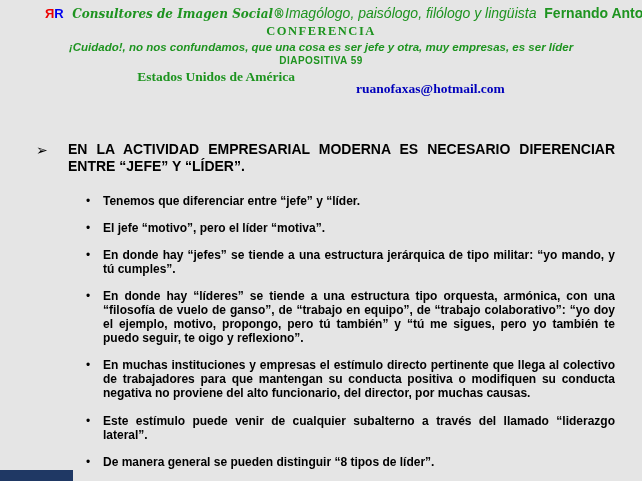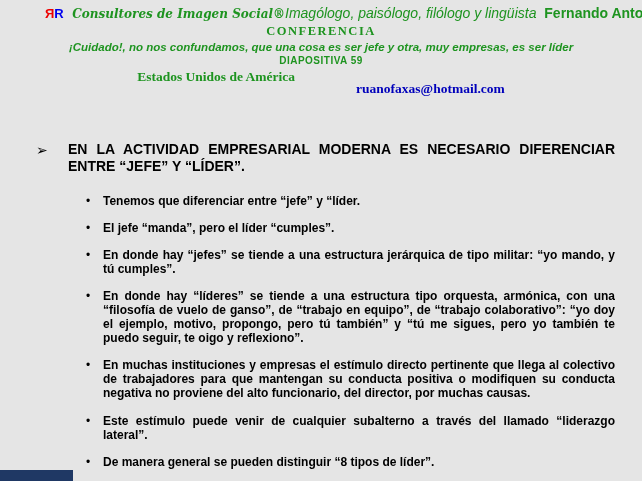--- a/index.html
+++ b/index.html
@@ -152,21 +152,21 @@
       <span class="heading-marker">➢</span>
       <div class="heading-text">EN LA ACTIVIDAD EMPRESARIAL MODERNA ES NECESARIO DIFERENCIAR ENTRE “JEFE” Y “LÍDER”.</div>
     </div>
     <ul class="bullets">
         <li>
           <span class="dot">•</span>
           <span class="btext">Tenemos que diferenciar entre “jefe” y “líder.</span>
         </li>
         <li>
           <span class="dot">•</span>
-          <span class="btext">El jefe “manda”, pero el líder “cumples”.</span>
+          <span class="btext">El jefe “motivo”, pero el líder “motiva”.</span>
         </li>
         <li>
           <span class="dot">•</span>
           <span class="btext">En donde hay “jefes” se tiende a una estructura jerárquica de tipo militar: “yo mando, y tú cumples”.</span>
         </li>
         <li>
           <span class="dot">•</span>
           <span class="btext">En donde hay “líderes” se tiende a una estructura tipo orquesta, armónica, con una “filosofía de vuelo de ganso”, de “trabajo en equipo”, de “trabajo colaborativo”: “yo doy el ejemplo, motivo, propongo, pero tú también” y “tú me sigues, pero yo también te puedo seguir, te oigo y reflexiono”.</span>
         </li>
         <li>

